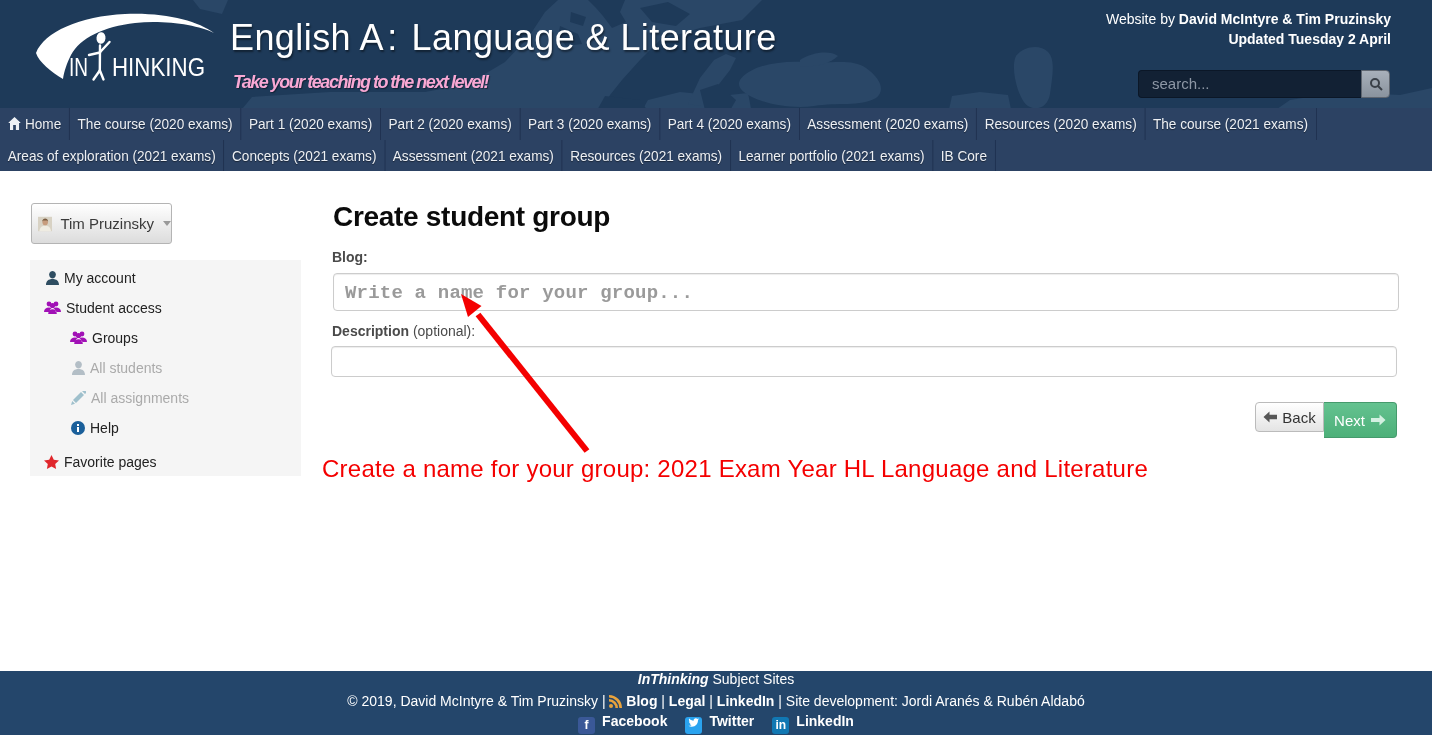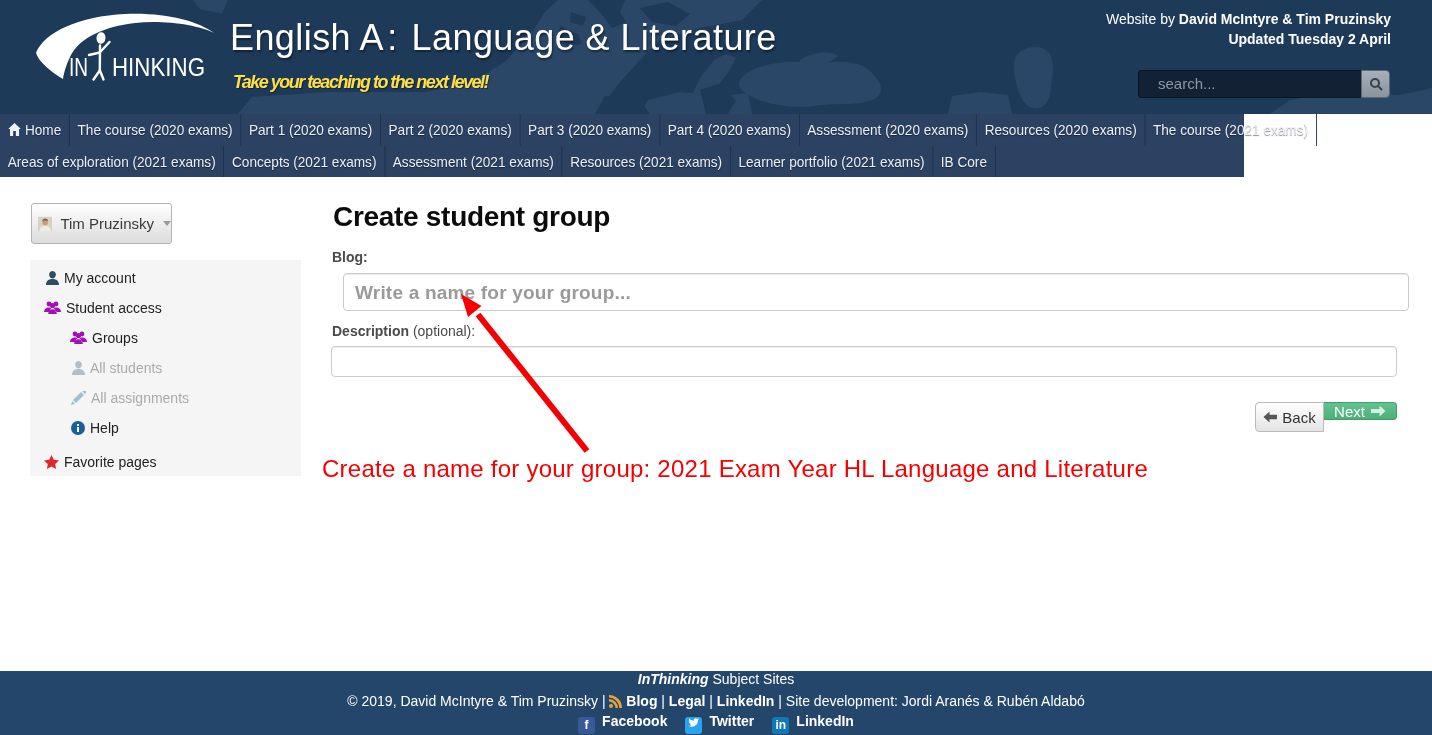--- a/index.html
+++ b/index.html
@@ -6,32 +6,32 @@
 html,body { width:1432px; height:735px; overflow:hidden; background:#fff;
   font-family:"Liberation Sans", sans-serif; position:relative; }
 #page { position:absolute; left:0; top:0; width:1432px; height:735px; }
 
 
 header { position:absolute; left:0; top:0; width:1432px; height:114px; background:#1e3a59; overflow:hidden; }
 header svg.map { position:absolute; left:0; top:0; }
 .logo { position:absolute; left:30px; top:8px; }
 .htitle { position:absolute; left:230px; top:17px; color:#fff; font-size:36px; letter-spacing:0.42px;
   text-shadow:1px 2px 2px rgba(0,0,0,.45); white-space:nowrap; }
-.tagline { position:absolute; left:233px; top:72px; color:#fde047; font-size:18px; letter-spacing:-1.5px;
+.tagline { position:absolute; left:233px; top:72px; color:#f9a8d4; font-size:18px; letter-spacing:-1.5px;
   font-weight:bold; font-style:italic; text-shadow:1px 1px 1px rgba(0,0,0,.4); }
 .hright { position:absolute; right:41px; top:11px; text-align:right; color:#fff; font-size:14px; }
 .hright .l2 { font-weight:bold; margin-top:4px; }
 .search { position:absolute; right:42px; top:70px; width:252px; height:28px; display:flex; }
 .sinput { flex:1; background:#122134; border:1px solid #0b1727; border-right:none;
-  border-radius:4px 0 0 4px; color:#8d97a5; font-size:15px; line-height:26px; padding-left:19px; }
+  border-radius:4px 0 0 4px; color:#8d97a5; font-size:15px; line-height:26px; padding-left:13px; }
 .sbtn { width:29px; height:28px; background:linear-gradient(#a8b0ba,#8a939e);
   border:1px solid #5f6670; border-radius:0 4px 4px 0; display:flex; align-items:center; justify-content:center; }
 
 
-nav { position:absolute; left:0; top:114px; width:1244px; height:63px; background:#2c4263; }
+nav { position:absolute; left:0; top:108px; width:1432px; height:63px; background:#2c4263; }
 nav .row { display:flex; height:31px; align-items:stretch; width:1600px;
   transform:scaleX(0.907); transform-origin:0 0; }
 nav .row.r1 { height:32px; }
 nav a { color:#edf0f4; font-size:15px; line-height:31px; padding:0 8.5px; white-space:nowrap;
   border-right:1px solid #1f3150; text-shadow:0 1px 1px rgba(0,0,0,.45); }
 nav .home svg { vertical-align:-1px; margin-right:5px; }
 
 
 .userbtn { position:absolute; left:31px; top:203px; width:141px; height:41px;
   background:linear-gradient(#ffffff,#dcdcdc); border:1px solid #b4b4b4; border-radius:3px;
@@ -39,31 +39,31 @@
 .caret { width:0; height:0; border-left:4px solid transparent; border-right:4px solid transparent;
   border-top:5px solid #999; margin-left:9px; }
 
 .panel { position:absolute; left:30px; top:260px; width:271px; height:216px; background:#f5f5f5; }
 .pitem { position:absolute; font-size:14px; color:#222; white-space:nowrap; }
 .pitem.gray { color:#aaa; }
 .pitem svg { vertical-align:-2px; margin-right:5px; }
 
 .h2 { position:absolute; left:333px; top:201px; font-size:28px; font-weight:bold; color:#0b0b0b; letter-spacing:-0.3px; }
 .lab1 { position:absolute; left:332px; top:249px; font-size:14px; font-weight:bold; color:#4a4a4a; }
-.inp1 { position:absolute; left:343px; top:273px; width:1066px; height:38px; background:#fff;
-  border:1px solid #ccc; border-radius:4px; box-shadow:inset 0 1px 1px rgba(0,0,0,.075); }
+.inp1 { position:absolute; left:333px; top:273px; width:1066px; height:38px; background:#fff;
+  border:1px solid #ccc; border-radius:4px; box-shadow:inset 0 1px 1px rgba(0,0,0,.075);font-family:Liberation Mono, monospace; }
 .inp1 .ph { position:absolute; left:11px; top:8px; font-size:19px; font-weight:bold; color:#9a9a9a; letter-spacing:0.2px; }
 .lab2 { position:absolute; left:332px; top:323px; font-size:14px; color:#4a4a4a; }
 .lab2 b { font-weight:bold; }
 .inp2 { position:absolute; left:331px; top:346px; width:1066px; height:31px; background:#fff;
   border:1px solid #ccc; border-radius:4px; box-shadow:inset 0 1px 1px rgba(0,0,0,.075); }
 .btns { position:absolute; left:1255px; top:402px; height:30px; display:flex; }
 .bback { width:69px; height:30px; background:linear-gradient(#ffffff,#e4e4e4); border:1px solid #bbb;
   border-radius:4px 0 0 4px; color:#333; font-size:15px; display:flex; align-items:center; justify-content:center; }
-.bnext { width:73px; height:18px; background:linear-gradient(#64c290,#4db079); border:1px solid #459a6c;
+.bnext { width:73px; height:36px; background:linear-gradient(#64c290,#4db079); border:1px solid #459a6c;
   border-left:none; border-radius:0 4px 4px 0; color:#fff; font-size:15px; display:flex; align-items:center; justify-content:center; }
 .note { position:absolute; left:322px; top:455px; font-size:24px; color:#f40000; letter-spacing:0.24px; white-space:nowrap; }
 svg.arrow { position:absolute; left:430px; top:275px; }
 
 
 footer { position:absolute; left:0; top:671px; width:1432px; height:64px; background:#24466b;
   color:#fff; font-size:14px; text-align:center; }
 footer .f1 { }
 footer .f2 { margin-top:6px; }
 footer .f3 { margin-top:4px; display:flex; justify-content:center; gap:18px; align-items:center; }

